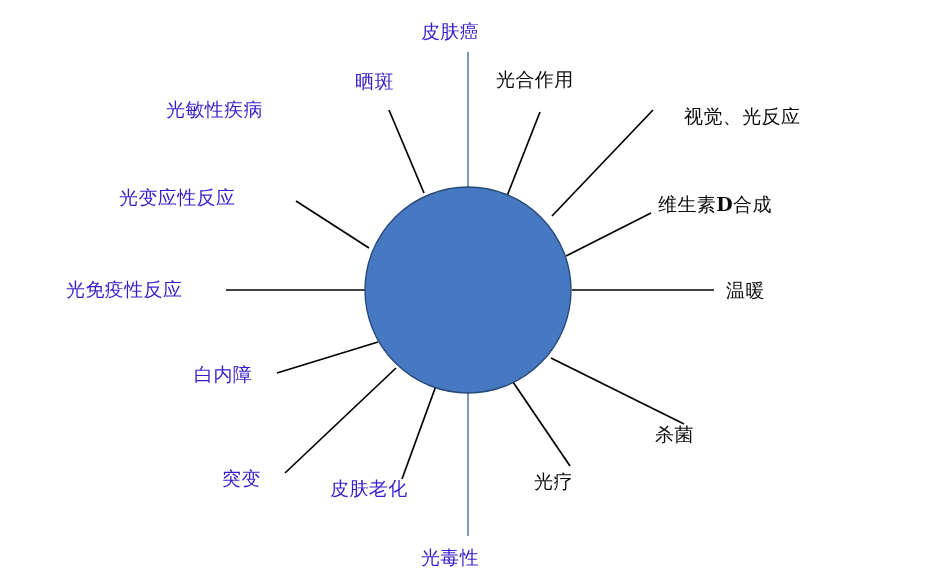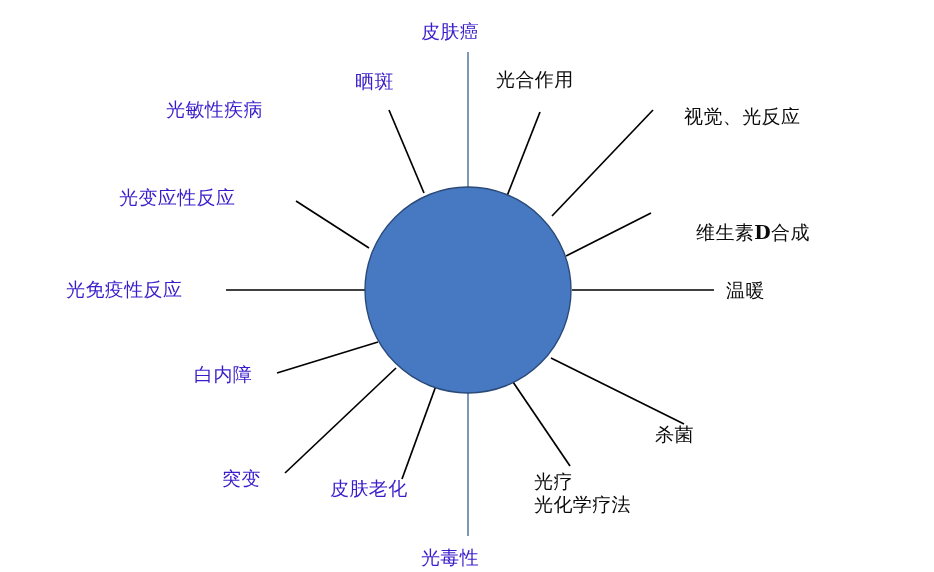--- a/index.html
+++ b/index.html
@@ -66,21 +66,21 @@
   <div id="labels-layer">
       <div class="label negative center-x" style="left: 450px; top: 20px;"><span>皮肤癌</span></div>
       <div class="label negative" style="left: 355px; top: 70px;"><span>晒斑</span></div>
       <div class="label negative" style="left: 166px; top: 62px; margin-top: 36px;"><span>光敏性疾病</span></div>
       <div class="label negative" style="left: 119px; top: 186px; font-family: Liberation Serif, serif;"><span>光变应性反应</span></div>
       <div class="label negative" style="left: 66px; top: 278px; font-family: Liberation Serif, serif;"><span>光免疫性反应</span></div>
       <div class="label negative" style="left: 186px; top: 363px; margin-left: 8px;"><span>白内障</span></div>
       <div class="label negative" style="left: 222px; top: 467px;"><span>突变</span></div>
       <div class="label negative" style="left: 330px; top: 477px;"><span>皮肤老化</span></div>
       <div class="label negative center-x" style="left: 450px; top: 546px;"><span>光毒性</span></div>
-      <div class="label positive" style="left: 534px; top: 470px;"><span>光疗</span><span class="l2">光化学疗法</span></div>
+      <div class="label positive" style="left: 534px; top: 470px;"><span>光疗</span></div>
       <div class="label positive" style="left: 655px; top: 423px;"><span>杀菌</span></div>
       <div class="label positive" style="left: 726px; top: 279px;"><span>温暖</span></div>
-      <div class="label positive" style="left: 696px; top: 193px; margin-top: 28px;"><span>维生素</span><span class="bold-d">D</span><span>合成</span></div>
+      <div class="label positive" style="left: 658px; top: 193px;"><span>维生素</span><span class="bold-d">D</span><span>合成</span></div>
       <div class="label positive" style="left: 656px; top: 105px; margin-left: 28px;"><span>视觉、光反应</span></div>
       <div class="label positive" style="left: 496px; top: 68px;"><span>光合作用</span></div>
     </div>
 
 </div>
 
 </body></html>

